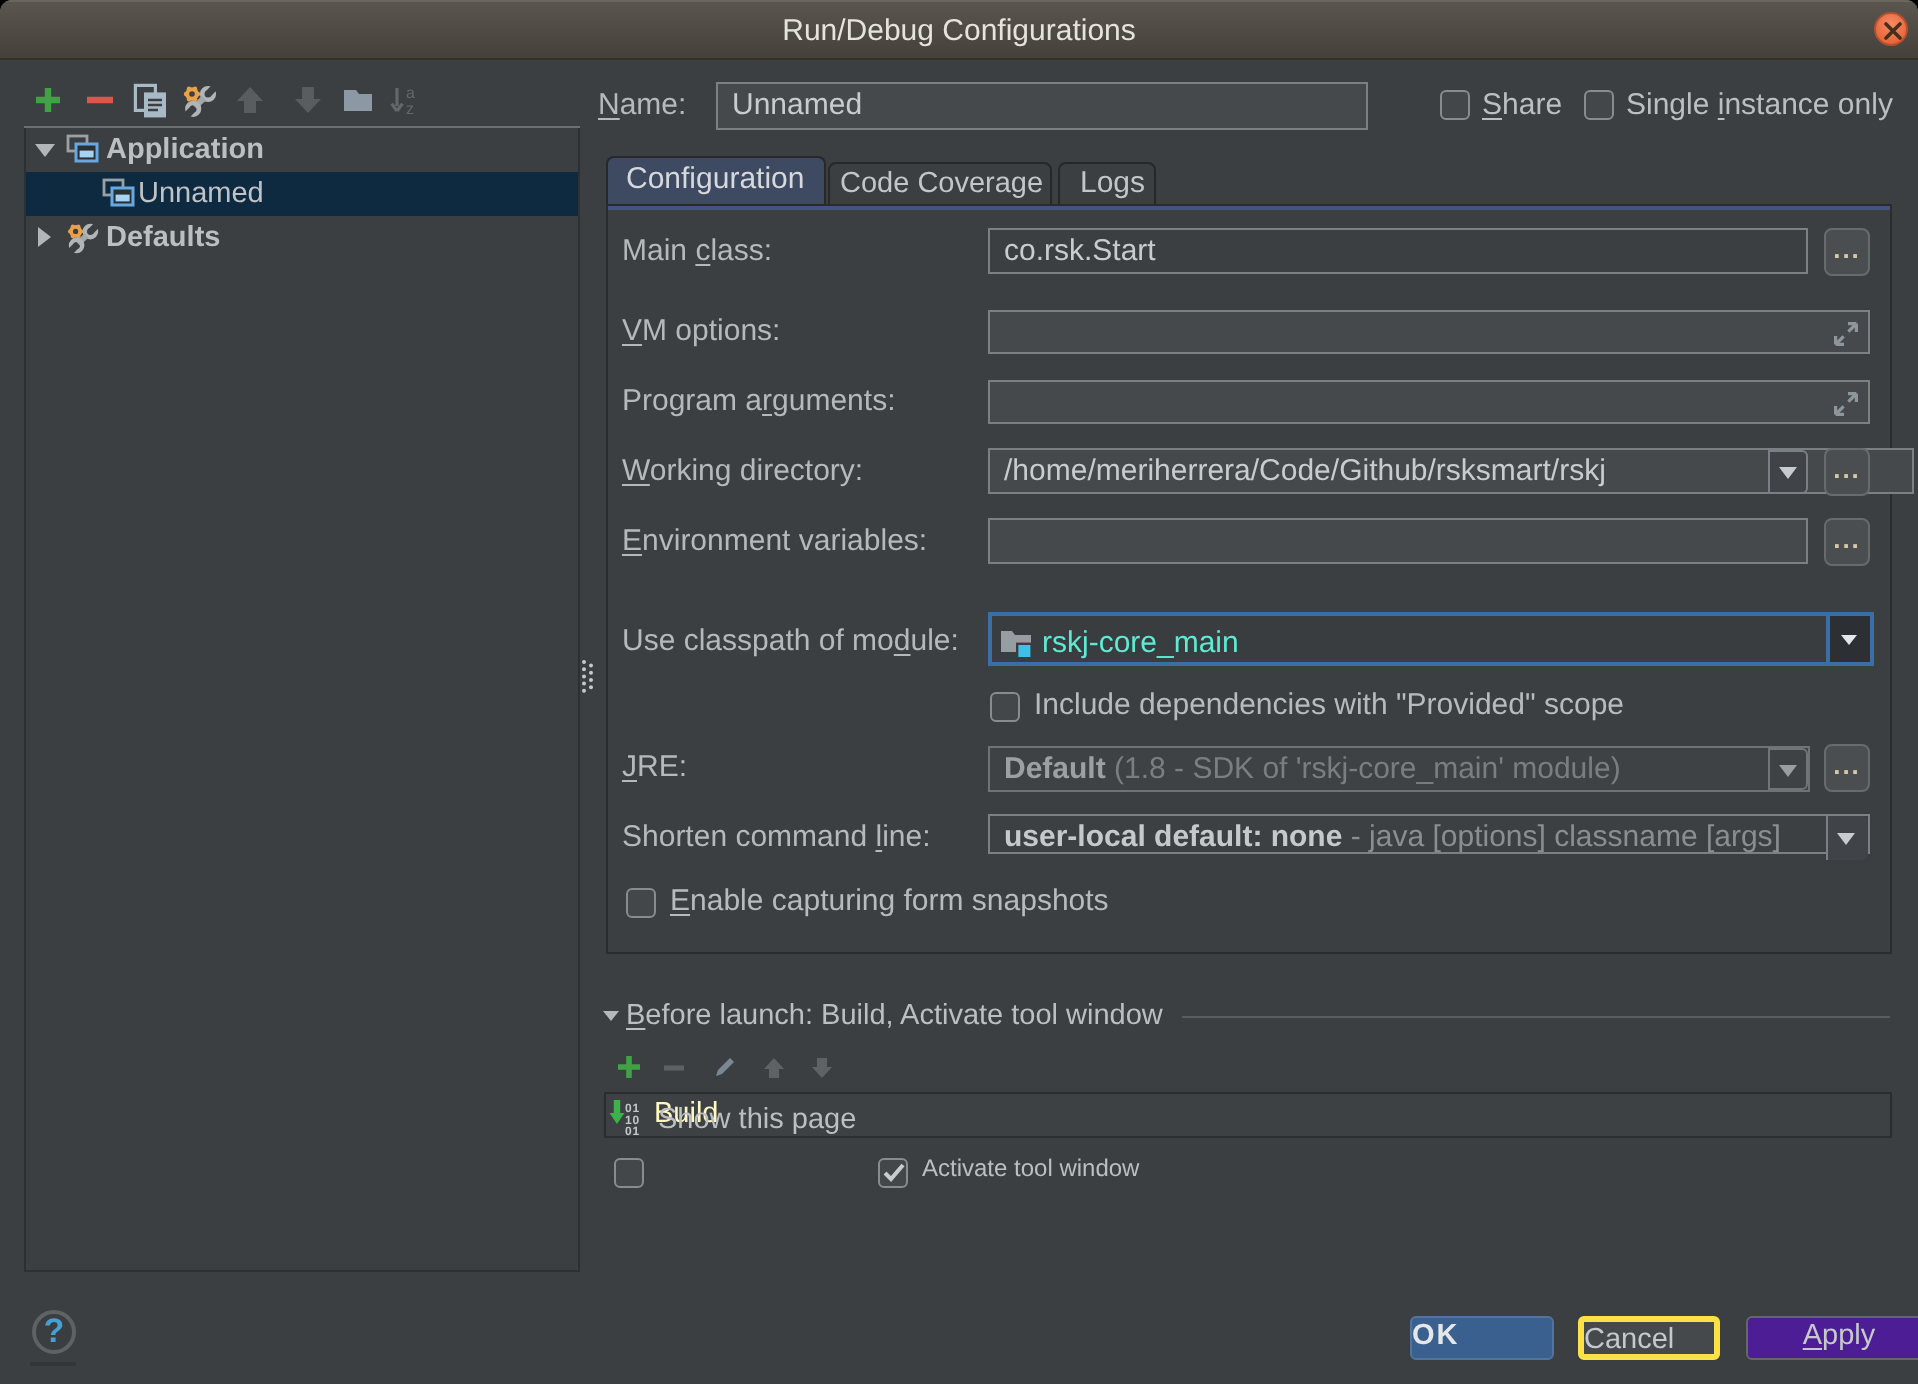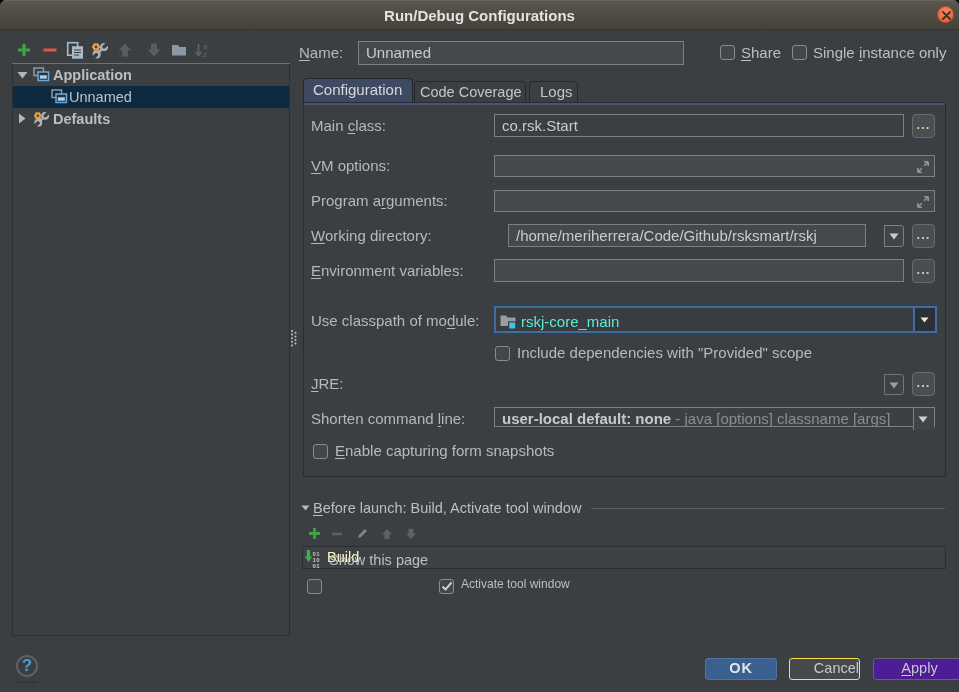--- a/index.html
+++ b/index.html
@@ -3,21 +3,21 @@
 <meta charset="utf-8">
 <style>
 * { margin:0; padding:0; box-sizing:border-box; }
 html,body { width:959px; height:692px; background:#000; overflow:hidden; }
 body { font-family:"Liberation Sans", sans-serif; }
 .abs { position:absolute; }
 #dlg { position:absolute; left:0; top:0; width:959px; height:692px; background:#3c3f41; border-radius:6px 6px 0 0; overflow:hidden; }
 #titlebar { position:absolute; left:0; top:0; width:959px; height:30px;
   background:linear-gradient(#5b5750,#44403a); border-bottom:1px solid #34312b; box-shadow:inset 0 1px 0 #6b665c; }
 #title { position:absolute; left:0; top:7px; width:959px; text-align:center;
-  font-size:15px; font-weight:bold; color:#e6e3dd; }
+  font-size:15px; font-weight:normal; color:#e6e3dd; }
 #closebtn { position:absolute; left:937px; top:6px; width:17px; height:17px; border-radius:50%;
   background:radial-gradient(circle at 50% 35%, #f58a66, #e8693c 70%, #d85c31);
   border:1px solid #b55030; }
 #closebtn svg { position:absolute; left:4px; top:4px; }
 .lbl { position:absolute; font-size:15px; color:#b6b9bb; white-space:nowrap; }
 .txtin { position:absolute; background:#45494b; border:1px solid #7b8083; color:#c9ccce;
   font-size:15px; line-height:21px; padding-left:7px; white-space:nowrap; overflow:hidden; }
 .dim { background:#3f4244; border:1px solid #6e7376; }
 .cb { position:absolute; width:15px; height:15px; border:1px solid #878c8e; border-radius:3px; background:#434749; }
 .dots3 { position:absolute; width:23px; height:24px; background:#4a4e50; border:1px solid #666b6d; border-radius:4px;
@@ -165,21 +165,21 @@
     <path d="M8.2 5.8 L12 2 M12.2 1.8 H8 M12.2 1.8 V6 M5.8 8.2 L2 12 M1.8 12.2 H6 M1.8 12.2 V8" stroke="#8d969c" stroke-width="1.6" fill="none"></path>
   </svg>
 
   <div class="lbl" style="left:311px;top:192px">Program a<u>r</u>guments:</div>
   <div class="txtin" style="left:494px;top:190px;width:441px;height:22px"></div>
   <svg class="abs" style="left:916px;top:195px" width="14" height="14">
     <path d="M8.2 5.8 L12 2 M12.2 1.8 H8 M12.2 1.8 V6 M5.8 8.2 L2 12 M1.8 12.2 H6 M1.8 12.2 V8" stroke="#8d969c" stroke-width="1.6" fill="none"></path>
   </svg>
 
   <div class="lbl" style="left:311px;top:227px"><u>W</u>orking directory:</div>
-  <div class="txtin" style="left:508px;top:224px;width:358px;height:23px">/home/meriherrera/Code/Github/rsksmart/rskj</div>
+  <div class="txtin" style="left:494px;top:224px;width:463px;height:23px">/home/meriherrera/Code/Github/rsksmart/rskj</div>
   <div class="abs" style="left:884px;top:225px;width:20px;height:22px;border:1px solid #7b8083;border-radius:0 3px 3px 0;background:#404448"></div>
   <svg class="abs" style="left:889px;top:233px" width="10" height="7">
       <path d="M0.5 0.5 H9.5 L5 6.5 Z" fill="#c9ccce"></path>
     </svg>
   <div class="dots3" style="left:912px;top:224px">...</div>
 
   <div class="lbl" style="left:311px;top:262px"><u>E</u>nvironment variables:</div>
   <div class="txtin" style="left:494px;top:259px;width:410px;height:23px"></div>
   <div class="dots3" style="left:912px;top:259px">...</div>
 
@@ -193,20 +193,21 @@
   <div class="lbl" style="left:521px;top:313px;color:#5eead4">rskj-core_main</div>
   <div class="abs" style="left:913px;top:308px;width:22px;height:23px;background:#2c3034;border-left:2px solid #3a6ea6"></div>
   <svg class="abs" style="left:920px;top:317px" width="9" height="6">
       <path d="M0.5 0.5 H8.5 L4.5 5.5 Z" fill="#e4e7e9"></path>
     </svg>
 
   <div class="cb" style="left:495px;top:346px"></div>
   <div class="lbl" style="left:517px;top:344px;color:#b8bbbd">Include dependencies with "Provided" scope</div>
 
   <div class="lbl" style="left:311px;top:375px"><u>J</u>RE:</div>
+  <div class="txtin dim" style="left:494px;top:373px;width:411px;height:23px"><span style="color:#9da0a2;font-weight:bold">Default </span><span style="color:#7b7e80">(1.8 - SDK of 'rskj-core_main' module)</span></div>
   <div class="abs" style="left:884px;top:374px;width:20px;height:21px;border:1px solid #707578;border-radius:0 3px 3px 0;background:#3f4245"></div>
   <svg class="abs" style="left:889px;top:382px" width="10" height="7">
       <path d="M0.5 0.5 H9.5 L5 6.5 Z" fill="#9b9ea1"></path>
     </svg>
   <div class="dots3" style="left:912px;top:372px">...</div>
 
   <div class="lbl" style="left:311px;top:410px">Shorten command <u>l</u>ine:</div>
   <div class="txtin" style="left:494px;top:407px;width:441px;height:20px;line-height:22px;background:#3d4043"><span style="color:#c6c9cb;font-weight:bold">user-local default: none</span><span style="color:#8b8e90"> - java [options] classname [args]</span></div>
   <div class="abs" style="left:913px;top:408px;width:21px;height:22px;border-left:1px solid #7b8083;background:#404448;border-radius:0 3px 3px 0"></div>
   <svg class="abs" style="left:918px;top:416px" width="10" height="7">
@@ -254,18 +255,18 @@
   <svg class="abs" style="left:441px;top:581px" width="12" height="11">
       <path d="M1.5 5.5 L4.5 8.5 L10.5 1.5" stroke="#c9ccce" stroke-width="2" fill="none"></path>
     </svg>
   <div class="lbl" style="left:461px;top:577px;color:#bcbfc1;font-size:12px">Activate tool window</div>
 
   <div class="abs" style="left:16px;top:655px;width:22px;height:22px;border-radius:50%;border:2px solid #5e6264;background:#3b3e40"></div>
   <div class="abs" style="left:16px;top:656px;width:22px;text-align:center;font-size:17px;font-weight:bold;color:#46a0d4">?</div>
   <div class="abs" style="left:15px;top:681px;width:23px;height:2px;background:#333638"></div>
 
   <div class="abs" style="left:705px;top:658px;width:72px;height:22px;background:#3a6090;border:1px solid #50749c;border-radius:3px;
-       text-align:center;line-height:19px;font-size:14.5px;font-weight:bold;letter-spacing:1px;color:#e4e7e9">OK</div>
-  <div class="abs" style="left:789px;top:658px;width:71px;height:22px;background:#45494b;border:1px solid #fde047;border-radius:3px;
-       text-align:right;line-height:19px;font-size:14.5px;color:#c6c9cb">Cancel</div>
+       text-align:left;line-height:19px;font-size:14.5px;font-weight:bold;letter-spacing:1px;color:#e4e7e9">OK</div>
+  <div class="abs" style="left:789px;top:658px;width:71px;height:22px;background:#45494b;border:3px solid #fde047;border-radius:3px;
+       text-align:left;line-height:19px;font-size:14.5px;color:#c6c9cb">Cancel</div>
   <div class="abs" style="left:873px;top:658px;width:93px;height:22px;background:#4c1d95;border:1px solid #63676a;border-radius:3px;
        text-align:center;line-height:19px;font-size:14.5px;color:#c6c9cb"><u>A</u>pply</div>
 </div>
 
 </body></html>

